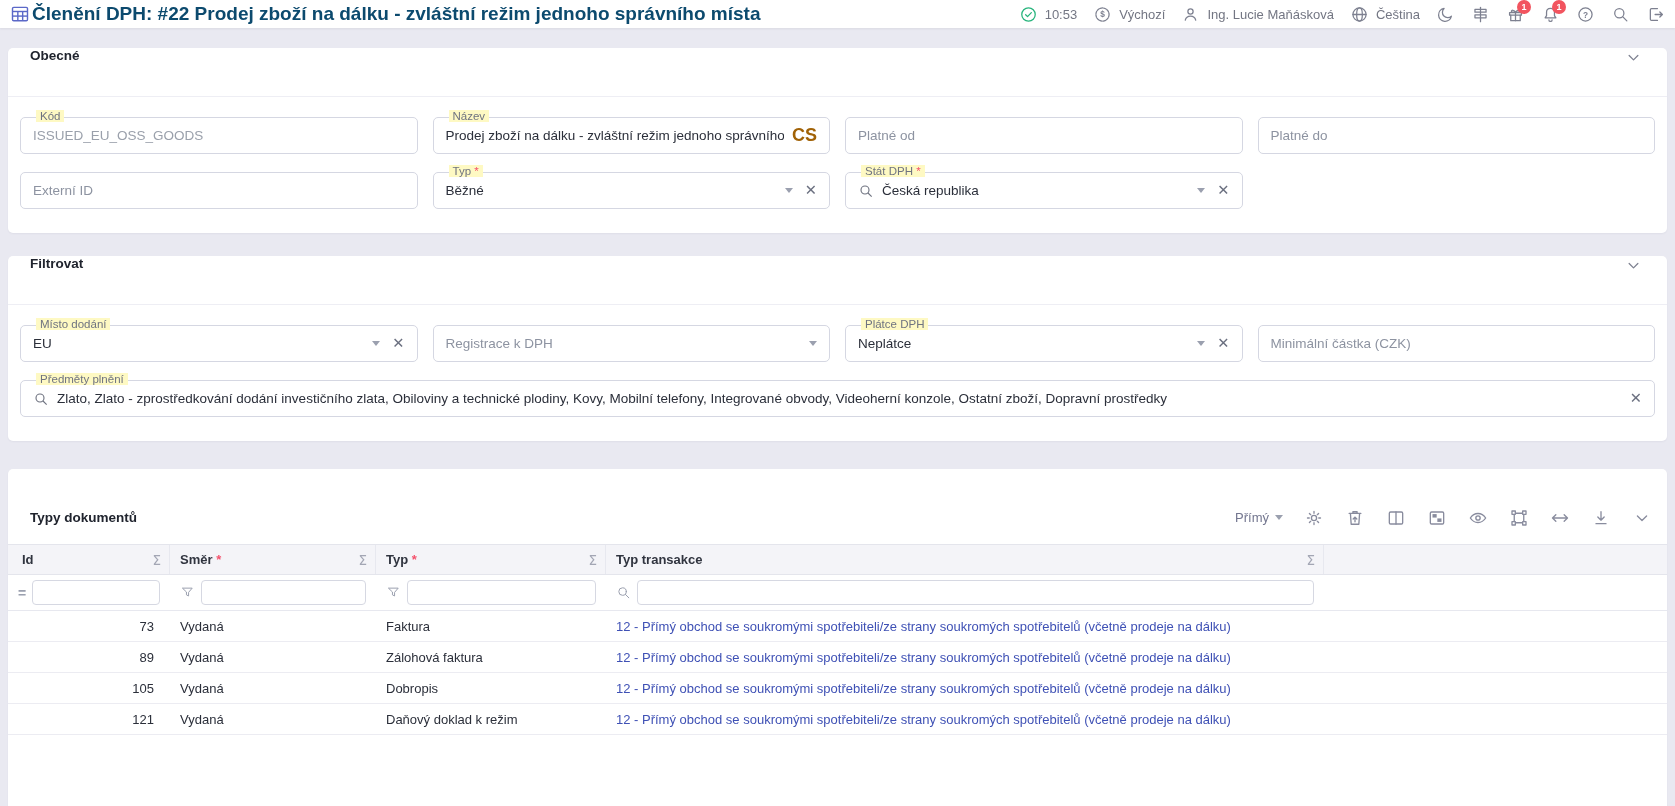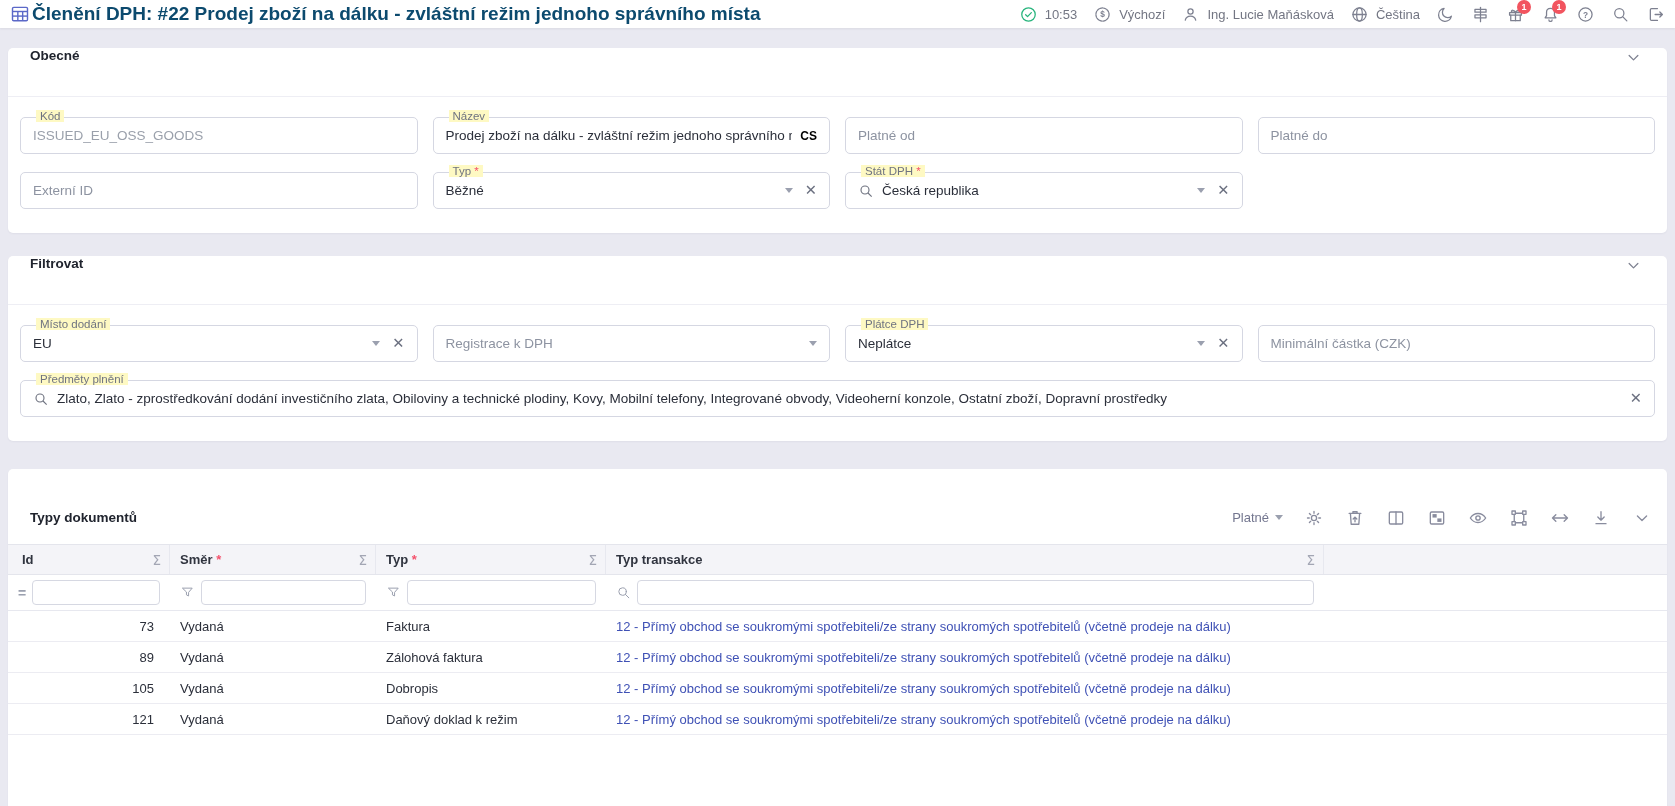--- a/index.html
+++ b/index.html
@@ -34,21 +34,21 @@
 
   
   .field { position:relative; height:37px; border:1px solid #d5d7e2; border-radius:5px; background:#fff; display:flex; align-items:center; padding:0 12px; gap:8px; }
   .flabel { position:absolute; top:-8px; left:15px; background:#fef9c3; padding:0 4px; font-size:11.5px; color:#6f7380; white-space:nowrap; }
   .req { color:#f4516c; }
   .fvalue { font-size:13.5px; color:#2b2f3a; white-space:nowrap; overflow:hidden; text-overflow:clip; flex:1; }
   .fvalue.ph { color:#8d93a1; }
   .field input { border:none; outline:none; flex:1; font:13.5px "Liberation Sans",sans-serif; color:#2b2f3a; background:transparent; min-width:0; }
   .field input::placeholder { color:#8d93a1; opacity:1; }
   .field input:disabled { color:#9aa0ab; }
-  .suffix-lang { font-size:12px; font-weight:bold; color:#000000; flex:none; }
+  .suffix-lang { font-size:18px; font-weight:bold; color:#a16207; flex:none; }
   .caret { width:0; height:0; border-left:4.5px solid transparent; border-right:4.5px solid transparent; border-top:5px solid #9ba0af; flex:none; cursor:pointer; }
   .clear-x { color:#6b7080; font-size:14.5px; font-weight:bold; flex:none; cursor:pointer; line-height:1; margin-left:4px; }
   .srch { width:16px; height:16px; stroke:#6f7380; fill:none; stroke-width:1.7; flex:none; }
 
   .gap20 { height:20px; } .gap23 { height:23px; } .gap28 { height:28px; }
 
   
   .card3 { height:429px; display:flex; flex-direction:column; border-radius:5px 5px 0 0; margin-bottom:0; }
   .tbl-toolbar { height:75px; padding:22px 15px 0 22px; display:flex; align-items:center; }
   .tbl-title { font-size:13.5px; font-weight:bold; color:#20242e; }
@@ -263,21 +263,21 @@
   </div>
 </div>
 
 <div class="gap28"></div>
 
 <div class="card card3">
   <div class="tbl-toolbar">
     <span class="tbl-title">Typy dokumentů</span>
     <div class="tools">
       <span class="tool">
-        <span>Platné</span>
+        <span>Přímý</span>
         <span class="caret"></span>
       </span>
       <span class="tool">
         <svg class="icn" viewBox="0 0 24 24">
             <circle cx="12" cy="12" r="3.1"></circle>
             <path d="M12 4.2v2.1M12 17.7v2.1M4.2 12h2.1M17.7 12h2.1M6.5 6.5l1.5 1.5M16 16l1.5 1.5M17.5 6.5L16 8M8 16l-1.5 1.5"></path>
           </svg>
       </span>
       <span class="tool">
         <svg class="icn" viewBox="0 0 24 24">

